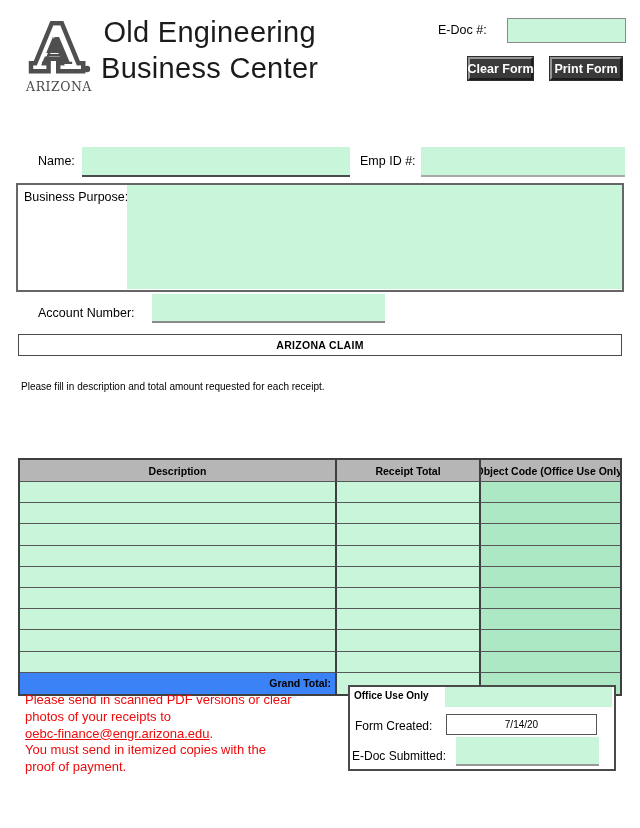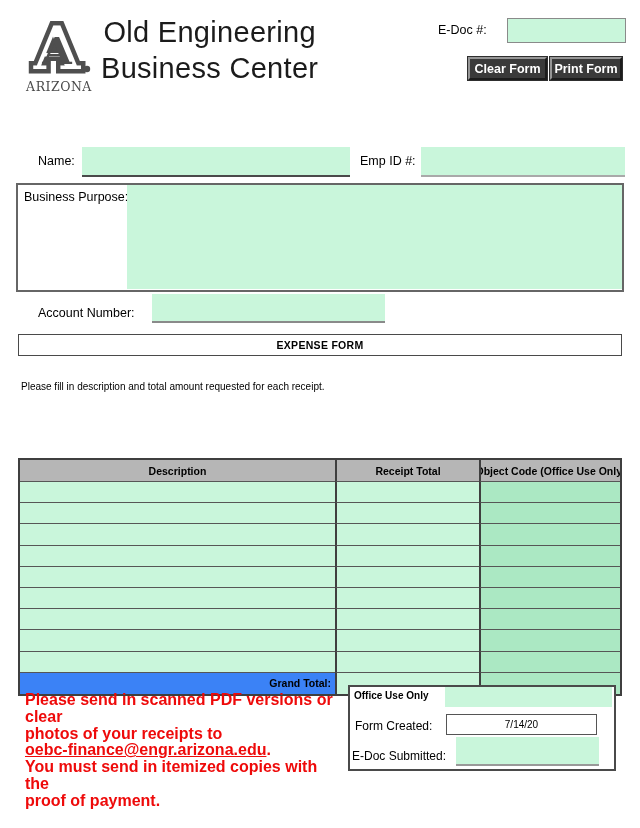--- a/index.html
+++ b/index.html
@@ -24,21 +24,21 @@
   .edoc-input {
     position:absolute; left:507px; top:18px; width:119px; height:25px;
     background:#c9f6db; border:1px solid #8a8a8a;
   }
   .pdf-btn {
     position:absolute; top:57px; height:23px; background:#3a3a3a; color:#fff;
     font-weight:bold; font-size:12.5px; display:flex; align-items:center; justify-content:center;
     border:2px solid; border-color:#969696 #1c1c1c #1c1c1c #969696;
     box-shadow:0 0 0 1px #2e2e2e; cursor:pointer; white-space:nowrap;
   }
-  .btn-clear { left:468px; width:79px; }
+  .btn-clear { left:468px; width:65px; }
   .btn-print { left:550px; width:72px; }
   
   .form-title { position:absolute; left:18px; top:116px; font-size:13.5px; }
   .form-title b { font-weight:bold; }
   
   .lbl { position:absolute; font-size:12.5px; }
   .name-label { left:38px; top:154px; }
   .name-input {
     position:absolute; left:82px; top:147px; width:268px; height:30px;
     background:#c9f6db; border-bottom:2px solid #4a4a4a;
@@ -89,21 +89,21 @@
   .t-total .cell { border-top:1px solid #565656; }
   .t-total .c0 {
     background:#3b82f6; display:flex; align-items:center; justify-content:flex-end;
     font-weight:bold; font-size:10.5px; padding-right:4px;
   }
   .t-total .c1 { background:#c9f6db; }
   .t-total .c2 { background:#abe8c3; }
   
   .notes {
     position:absolute; left:25px; top:692px; width:320px;
-    color:#ee0a0a; font-weight:bold; font-size:16px; line-height:16.8px;
+    color:#ee0a0a; font-weight:normal; font-size:13px; line-height:16.8px;
   }
   .notes .email { text-decoration:underline; color:#ee0a0a; cursor:pointer; }
   
   .office-box {
     position:absolute; left:348px; top:685px; width:268px; height:86px;
     border:2px solid #4a4a4a; background:#fff;
   }
   .office-title { position:absolute; left:4px; top:3px; font-weight:bold; font-size:10px; white-space:nowrap; }
   .office-strip { position:absolute; left:95px; right:2px; top:0; height:20px; background:#c9f6db; }
   .fc-label { position:absolute; left:5px; top:32px; font-size:12px; }
@@ -147,21 +147,21 @@
   <div class="empid-input"></div>
 
   <div class="bp-box">
     <div class="bp-label">Business Purpose:</div>
     <div class="bp-field"></div>
   </div>
 
   <div class="lbl acct-label">Account Number:</div>
   <div class="acct-input"></div>
 
-  <div class="claim-bar">EXPENSE FORM</div>
+  <div class="claim-bar">ARIZONA CLAIM</div>
 
   <div class="instruction">Please fill in description and total amount requested for each receipt.</div>
 
   <div class="exp-table">
     <div class="t-row t-head">
       <div class="cell c0">Description</div>
       <div class="cell c1">Receipt Total</div>
       <div class="cell c2">Object Code (Office Use Only)</div>
     </div>
 

